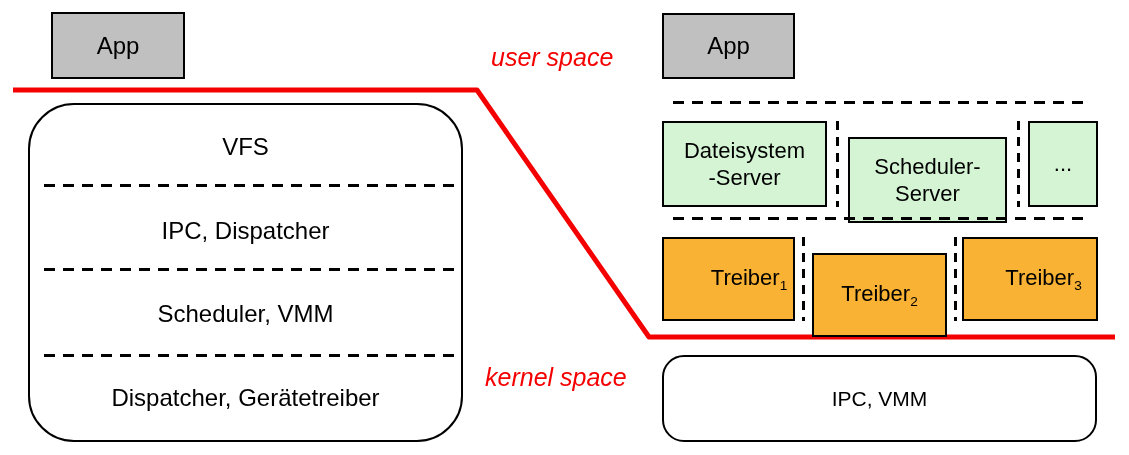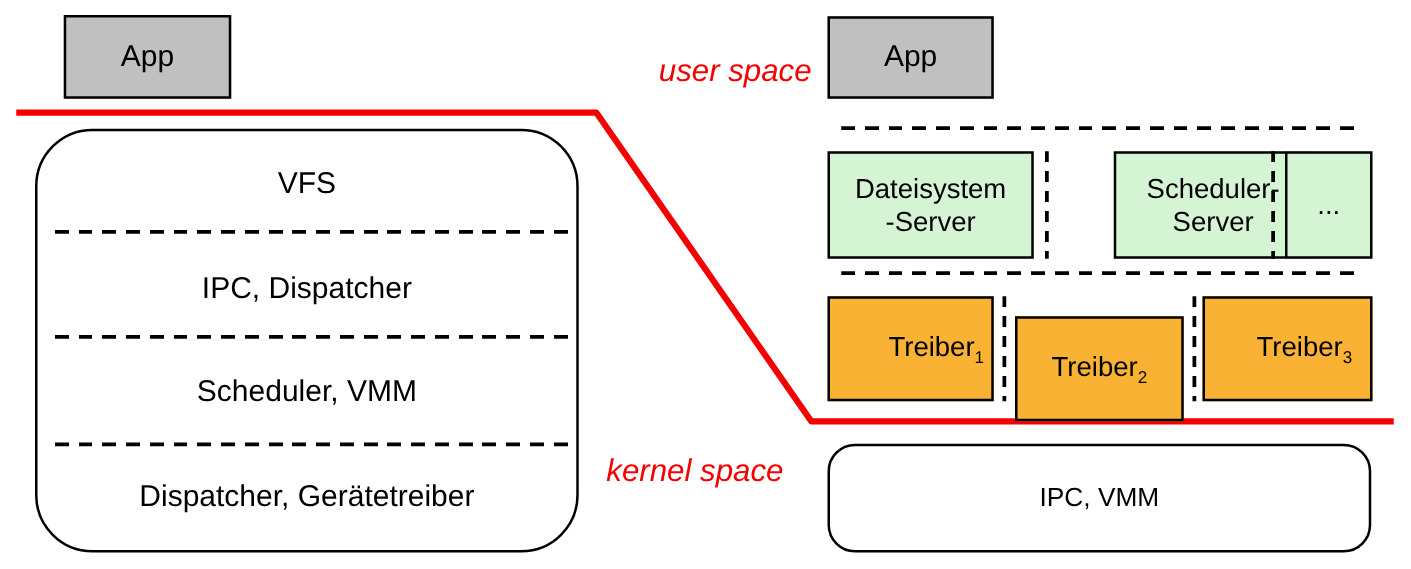--- a/index.html
+++ b/index.html
@@ -70,35 +70,35 @@
     </div>
     <div class="layer-row">
       <span>Dispatcher, Gerätetreiber</span>
     </div>
   </div>
 
   <div class="abs hdash" style="left:44px;top:184px;width:412px;"></div>
   <div class="abs hdash" style="left:44px;top:268px;width:412px;"></div>
   <div class="abs hdash" style="left:44px;top:354px;width:412px;"></div>
 
-  <div class="abs space-label" style="left:491px;top:43px;margin-left:36px;">user space</div>
+  <div class="abs space-label" style="left:491px;top:43px;">user space</div>
   <div class="abs space-label" style="left:485px;top:363px;">kernel space</div>
 
   <div class="abs box app-box" style="left:662px;top:13px;width:133px;height:66px;">
     <span>App</span>
   </div>
 
   <div class="abs hdash" style="left:673px;top:101px;width:415px;"></div>
 
   <div class="abs box green-box" style="left:662px;top:121px;width:165px;height:86px;">
     <span>Dateisystem
 -Server</span>
   </div>
   <div class="abs vdash" style="left:836px;top:121px;height:86px;"></div>
-  <div class="abs box green-box" style="left:848px;top:121px;width:159px;height:86px;margin-left:43px;">
+  <div class="abs box green-box" style="left:848px;top:137px;width:159px;height:86px;">
     <span>Scheduler-
 Server</span>
   </div>
   <div class="abs vdash" style="left:1017px;top:121px;height:86px;"></div>
   <div class="abs box green-box" style="left:1028px;top:121px;width:70px;height:86px;">
     <span>...</span>
   </div>
 
   <div class="abs hdash" style="left:673px;top:217px;width:415px;"></div>
 

